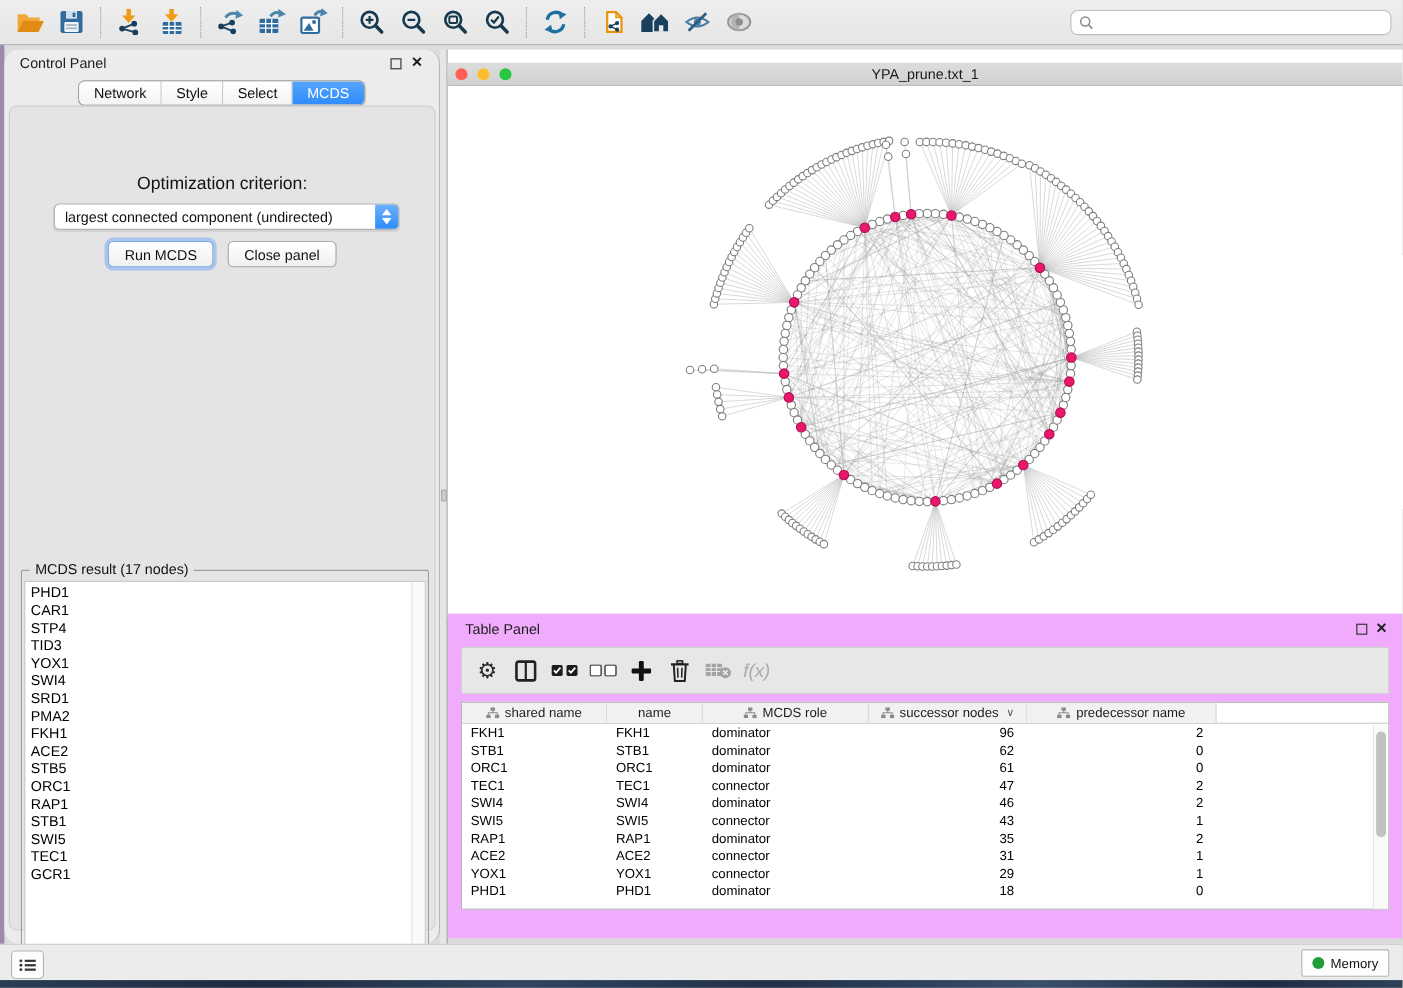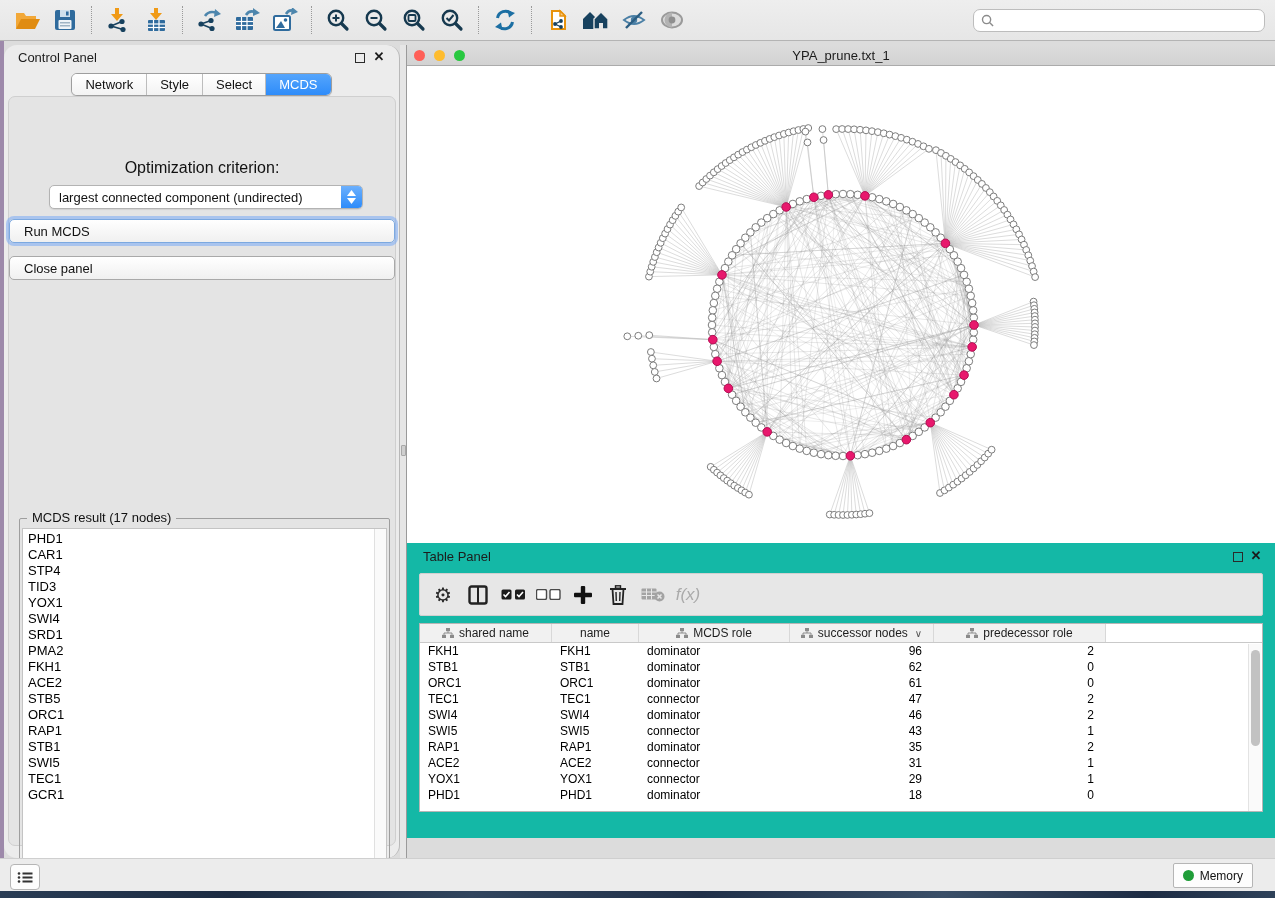--- a/index.html
+++ b/index.html
@@ -47,21 +47,21 @@
   .cp-inner { position:absolute; left:4px; top:51px; width:388px; height:750px;
     background:#e4e4e4; border:1px solid #cfcfcf; border-radius:7px; }
   .opt-label { position:absolute; top:62px; width:100%; text-align:center; font-size:16px; color:#111; }
   .dropdown { position:absolute; left:40px; top:88px; width:314px; height:24px; background:#fff;
     border:1px solid #b3b3b3; border-radius:5px; display:flex; align-items:center;
     font-size:13px; color:#111; box-shadow:0 1px 1px rgba(0,0,0,.08); }
   .dropdown .dd-text { flex:1; padding-left:9px; white-space:nowrap; overflow:hidden; }
   .dd-step { width:21px; height:22px; border-radius:0 4px 4px 0; margin-right:0px;
     background:linear-gradient(#6cb0fd,#2e8cfa); display:flex; flex-direction:column;
     align-items:center; justify-content:center; gap:2px; }
-  .btn-row { position:absolute; top:122px; width:100%; display:flex; justify-content:center; gap:13px;flex-direction:column; }
+  .btn-row { position:absolute; top:122px; width:100%; display:flex; justify-content:center; gap:13px; }
   .mac-btn { height:24px; padding:0 14px; background:linear-gradient(#ffffff,#f0f0f0);
     border:1px solid #a9a9a9; border-radius:5px; font-size:13px; color:#111;
     display:flex; align-items:center; font-family:"Liberation Sans",sans-serif; }
   .mac-btn.focus { box-shadow:0 0 0 3px rgba(120,170,245,.55); border-color:#7ca9e0; }
 
   .groupbox { position:absolute; left:10px; top:421px; width:371px; height:372px;
     border:1px solid #9e9e9e; border-radius:2px; }
   .group-label { position:absolute; left:7px; top:-9px; background:#e4e4e4; padding:0 5px;
     font-size:13px; color:#111; white-space:nowrap; }
   .mcds-list { position:absolute; left:2px; top:9px; right:2px; bottom:2px; background:#fff;
@@ -75,29 +75,29 @@
   .vsplit { position:absolute; left:400px; top:45px; width:7px; height:813px; background:#e6e6e6;
     border-right:1px solid #9a9a9a; }
   .vgrip { position:absolute; left:1px; top:400px; width:5px; height:11px; background:#cfcfcf;
     border:1px solid #a8a8a8; border-radius:1px; }
   .hsplit { position:absolute; left:407px; top:558px; width:868px; height:5px; background:#e6e6e6; }
   .hgrip { position:absolute; left:430px; top:1px; width:11px; height:3px; background:#cfcfcf;
     border:1px solid #aaa; border-radius:1px; }
 
   
   .net-win { position:absolute; left:407px; top:45px; width:868px; height:513px; background:#fff; }
-  .net-titlebar { position:absolute; left:0; top:0; width:100%; height:21px;
+  .net-titlebar { position:absolute; left:0; top:12px; width:100%; height:21px;
     background:linear-gradient(#dcdcdc,#d2d2d2); border-bottom:1px solid #ababab; }
   .lights { position:absolute; left:7px; top:5px; display:flex; gap:9px; }
   .light { width:11px; height:11px; border-radius:50%; }
   .net-title { position:absolute; width:100%; text-align:center; top:3px; font-size:13px; color:#1b1b1b; }
   #net-canvas { position:absolute; left:0; top:21px; }
 
   
-  .table-panel { position:absolute; left:407px; top:543px; width:868px; height:295px; background:#14b8a6; }
+  .table-panel { position:absolute; left:407px; top:558px; width:868px; height:295px; background:#f0abfc; }
   .tp-float { right:32px; } .tp-close { right:12px; }
   .tp-toolbar { position:absolute; left:12px; right:12px; top:30px; height:43px;
     background:#e7e7e7; border:1px solid #d0d0d0; border-radius:2px;
     display:flex; align-items:center; padding-left:10px; gap:9px; }
   .tp-ic { height:26px; min-width:26px; display:flex; align-items:center; justify-content:center; }
   .gear { font-size:20px; color:#2b2b2b; line-height:20px; }
   .fx { font-family:Liberation Sans, sans-serif; font-style:italic; font-size:17px; color:#aaa; }
 
   .dtable { position:absolute; left:12px; right:12px; top:80px; height:189px; background:#fff;
     border:1px solid #b6b6b6; }
@@ -118,21 +118,21 @@
 
   .tp-tabs { position:absolute; left:0; right:0; top:271px; display:flex; justify-content:center; }
   .tp-tabs .seg { height:21px; box-shadow:0 1px 2px rgba(0,0,0,.15); }
   .tp-tabs .tab { font-size:13px; padding:0 12px; }
 
   
   .statusbar { position:absolute; left:0; top:858px; width:1275px; height:33px; background:#ececec;
     border-top:1px solid #cfcfcf; }
   .list-btn { position:absolute; left:10px; top:5px; width:30px; height:26px; background:#fdfdfd;
     border:1px solid #b5b5b5; border-radius:4px; display:flex; align-items:center; justify-content:center; }
-  .memory-btn { position:absolute; right:22px; top:4px; height:25px; background:#fdfdfd;
+  .memory-btn { position:absolute; right:12px; top:4px; height:25px; background:#fdfdfd;
     border:1px solid #b5b5b5; border-radius:2px; display:flex; align-items:center; gap:6px;
     padding:0 9px; font-size:12px; color:#111;margin-left:40px; }
   .mem-dot { width:11px; height:11px; border-radius:50%; }
 </style>
 </head>
 <body>
 
 <div class="app-toolbar">
   <div class="tbtn">
     <svg width="27" height="22">
@@ -1182,21 +1182,21 @@
           <span>successor nodes</span>
           <span class="sort-ch">∨</span>
         </div>
         <div class="th">
           <svg class="tree-ic" width="12" height="10">
             <rect x="4" y="0" width="4" height="3.2" fill="#8a8a8a"></rect>
             <rect x="0" y="6.8" width="4" height="3.2" fill="#8a8a8a"></rect>
             <rect x="8" y="6.8" width="4" height="3.2" fill="#8a8a8a"></rect>
             <path d="M6 3.2 V5 M2 6.8 V5 H10 V6.8" fill="none" stroke="#8a8a8a" stroke-width="1"></path>
           </svg>
-          <span>predecessor role</span>
+          <span>predecessor name</span>
         </div>
         <div class="th nobg"></div>
       </div>
     <div class="tbody" id="tbody">
         <div class="tr">
           <div class="td">FKH1</div>
           <div class="td">FKH1</div>
           <div class="td">dominator</div>
           <div class="td num">96</div>
           <div class="td num">2</div>

